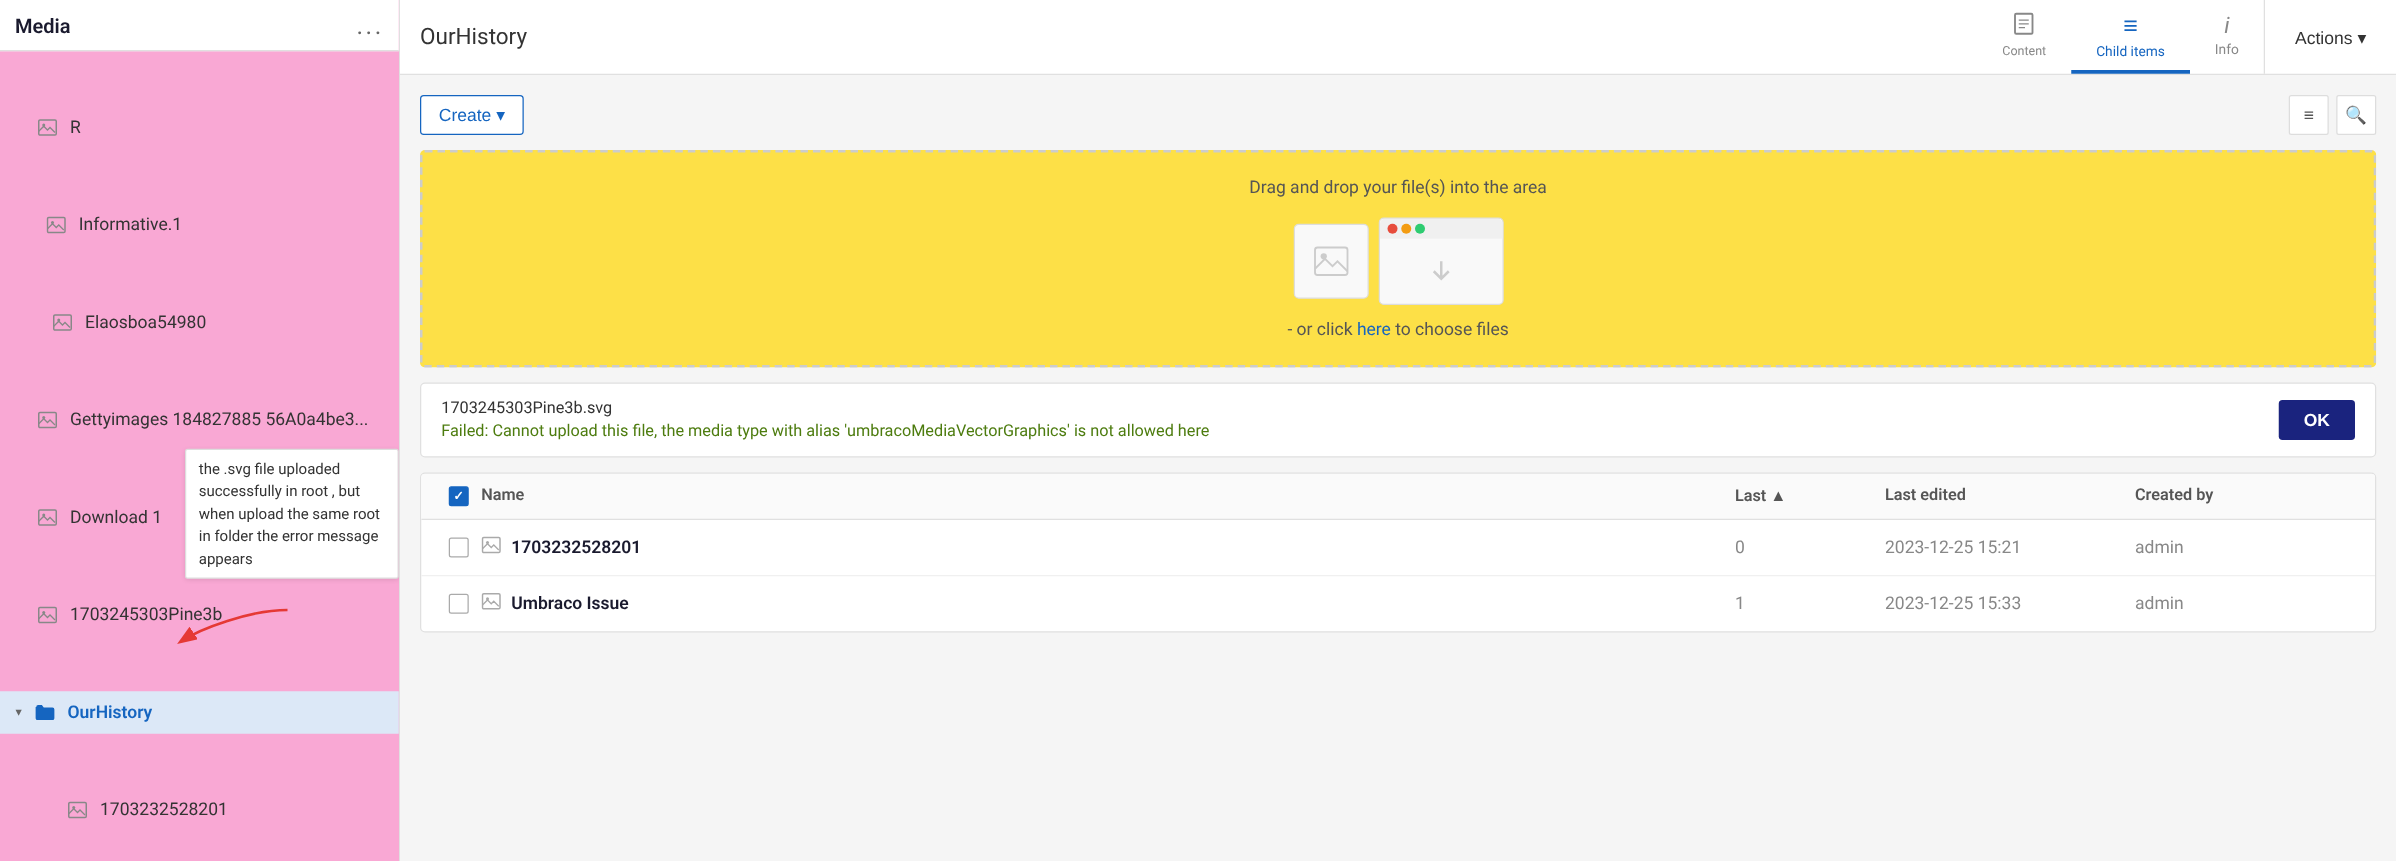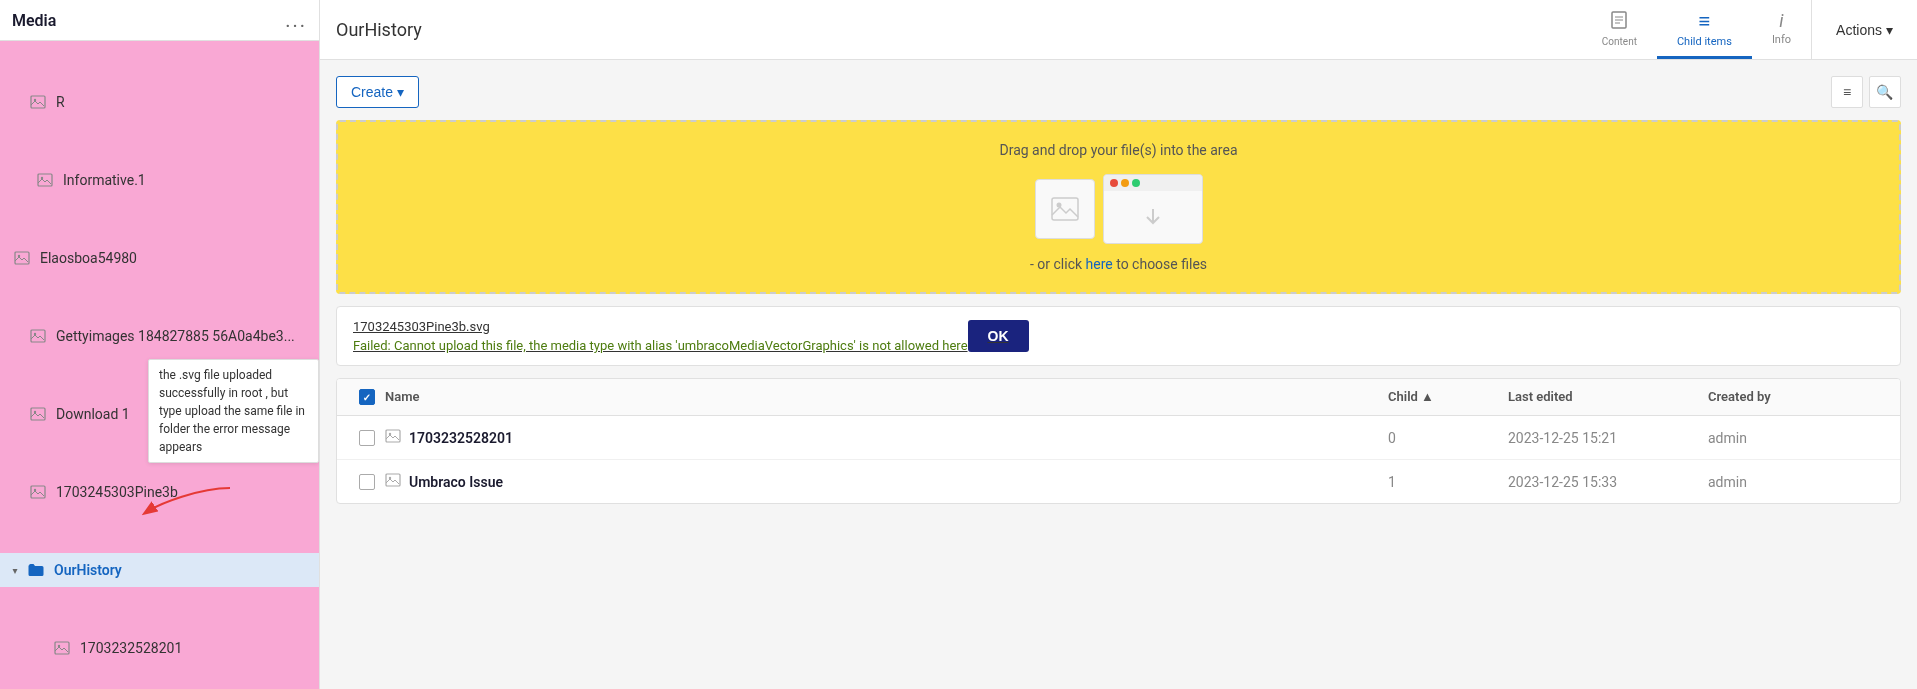--- a/index.html
+++ b/index.html
@@ -241,23 +241,22 @@
     .upload-click-text a { color: #1565c0; text-decoration: none; }
 
     
     .error-area {
       background: #fff;
       border-radius: 4px;
       padding: 12px 16px;
       margin-bottom: 12px;
       display: flex;
       align-items: center;
-      justify-content: flex-start;
+      justify-content: space-between;
       border: 1px solid #e0e0e0;
-      text-decoration: underline;
     }
     .error-content {}
     .error-filename { font-size: 13px; color: #333; margin-bottom: 4px; }
     .error-message { font-size: 13px; color: #4d7c0f; }
     .btn-ok {
       background: #1a237e;
       color: #fff;
       border: none;
       border-radius: 3px;
       padding: 8px 20px;
@@ -350,21 +349,21 @@
       <svg viewBox="0 0 16 16" fill="#888">
           <rect x="1" y="2" width="14" height="12" rx="1" fill="none" stroke="#888" stroke-width="1.2"></rect>
           <circle cx="5" cy="6" r="1.2" fill="#888"></circle>
           <path d="M1 11l4-4 3 3 2-2 4 4" fill="none" stroke="#888" stroke-width="1"></path>
         </svg>
     </span>
     <span>Informative.1</span>
   </div>
 
 
-  <div class="sidebar-item" style="padding-left:12px;">
+  <div class="sidebar-item" style="padding-left:40px;">
     <span class="icon">
       <svg viewBox="0 0 16 16" fill="#888">
           <rect x="1" y="2" width="14" height="12" rx="1" fill="none" stroke="#888" stroke-width="1.2"></rect>
           <circle cx="5" cy="6" r="1.2" fill="#888"></circle>
           <path d="M1 11l4-4 3 3 2-2 4 4" fill="none" stroke="#888" stroke-width="1"></path>
         </svg>
     </span>
     <span>Elaosboa54980</span>
   </div>
 
@@ -384,21 +383,21 @@
       <svg viewBox="0 0 16 16" fill="#888">
           <rect x="1" y="2" width="14" height="12" rx="1" fill="none" stroke="#888" stroke-width="1.2"></rect>
           <circle cx="5" cy="6" r="1.2" fill="#888"></circle>
           <path d="M1 11l4-4 3 3 2-2 4 4" fill="none" stroke="#888" stroke-width="1"></path>
         </svg>
     </span>
     <span>Download 1</span>
 
     <div style="position:absolute; left:148px; top:-38px; z-index:100; pointer-events:none;">
       <div style="background:#fff; border:1px solid #ddd; padding:6px 10px; font-size:12px; color:#333; max-width:240px; line-height:1.5; box-shadow:0 1px 4px rgba(0,0,0,0.1); border-radius:2px;">
-        <span>the .svg file uploaded successfully in root , but type upload the same file in folder the error message appears</span>
+        <span>the .svg file uploaded successfully in root , but when upload the same root in folder the error message appears</span>
       </div>
     </div>
   </div>
 
   <div class="sidebar-item" style="padding-left:28px; position:relative;">
     <span class="icon">
       <svg viewBox="0 0 16 16" fill="#888">
           <rect x="1" y="2" width="14" height="12" rx="1" fill="none" stroke="#888" stroke-width="1.2"></rect>
           <circle cx="5" cy="6" r="1.2" fill="#888"></circle>
           <path d="M1 11l4-4 3 3 2-2 4 4" fill="none" stroke="#888" stroke-width="1"></path>
@@ -533,21 +532,21 @@
       </div>
       <button class="btn-ok">OK</button>
     </div>
 
     <div class="table-container">
       <div class="table-header">
         <div class="checkbox-area">
           <div class="checkbox checked">✓</div>
         </div>
         <div>Name</div>
-        <div style="cursor:pointer;">Child ▲</div>
+        <div style="cursor:pointer;">Last ▲</div>
         <div>Last edited</div>
         <div>Created by</div>
       </div>
 
       <div class="table-row">
         <div class="checkbox-area">
           <div class="checkbox"></div>
         </div>
         <div class="table-cell">
           <span class="file-icon">

